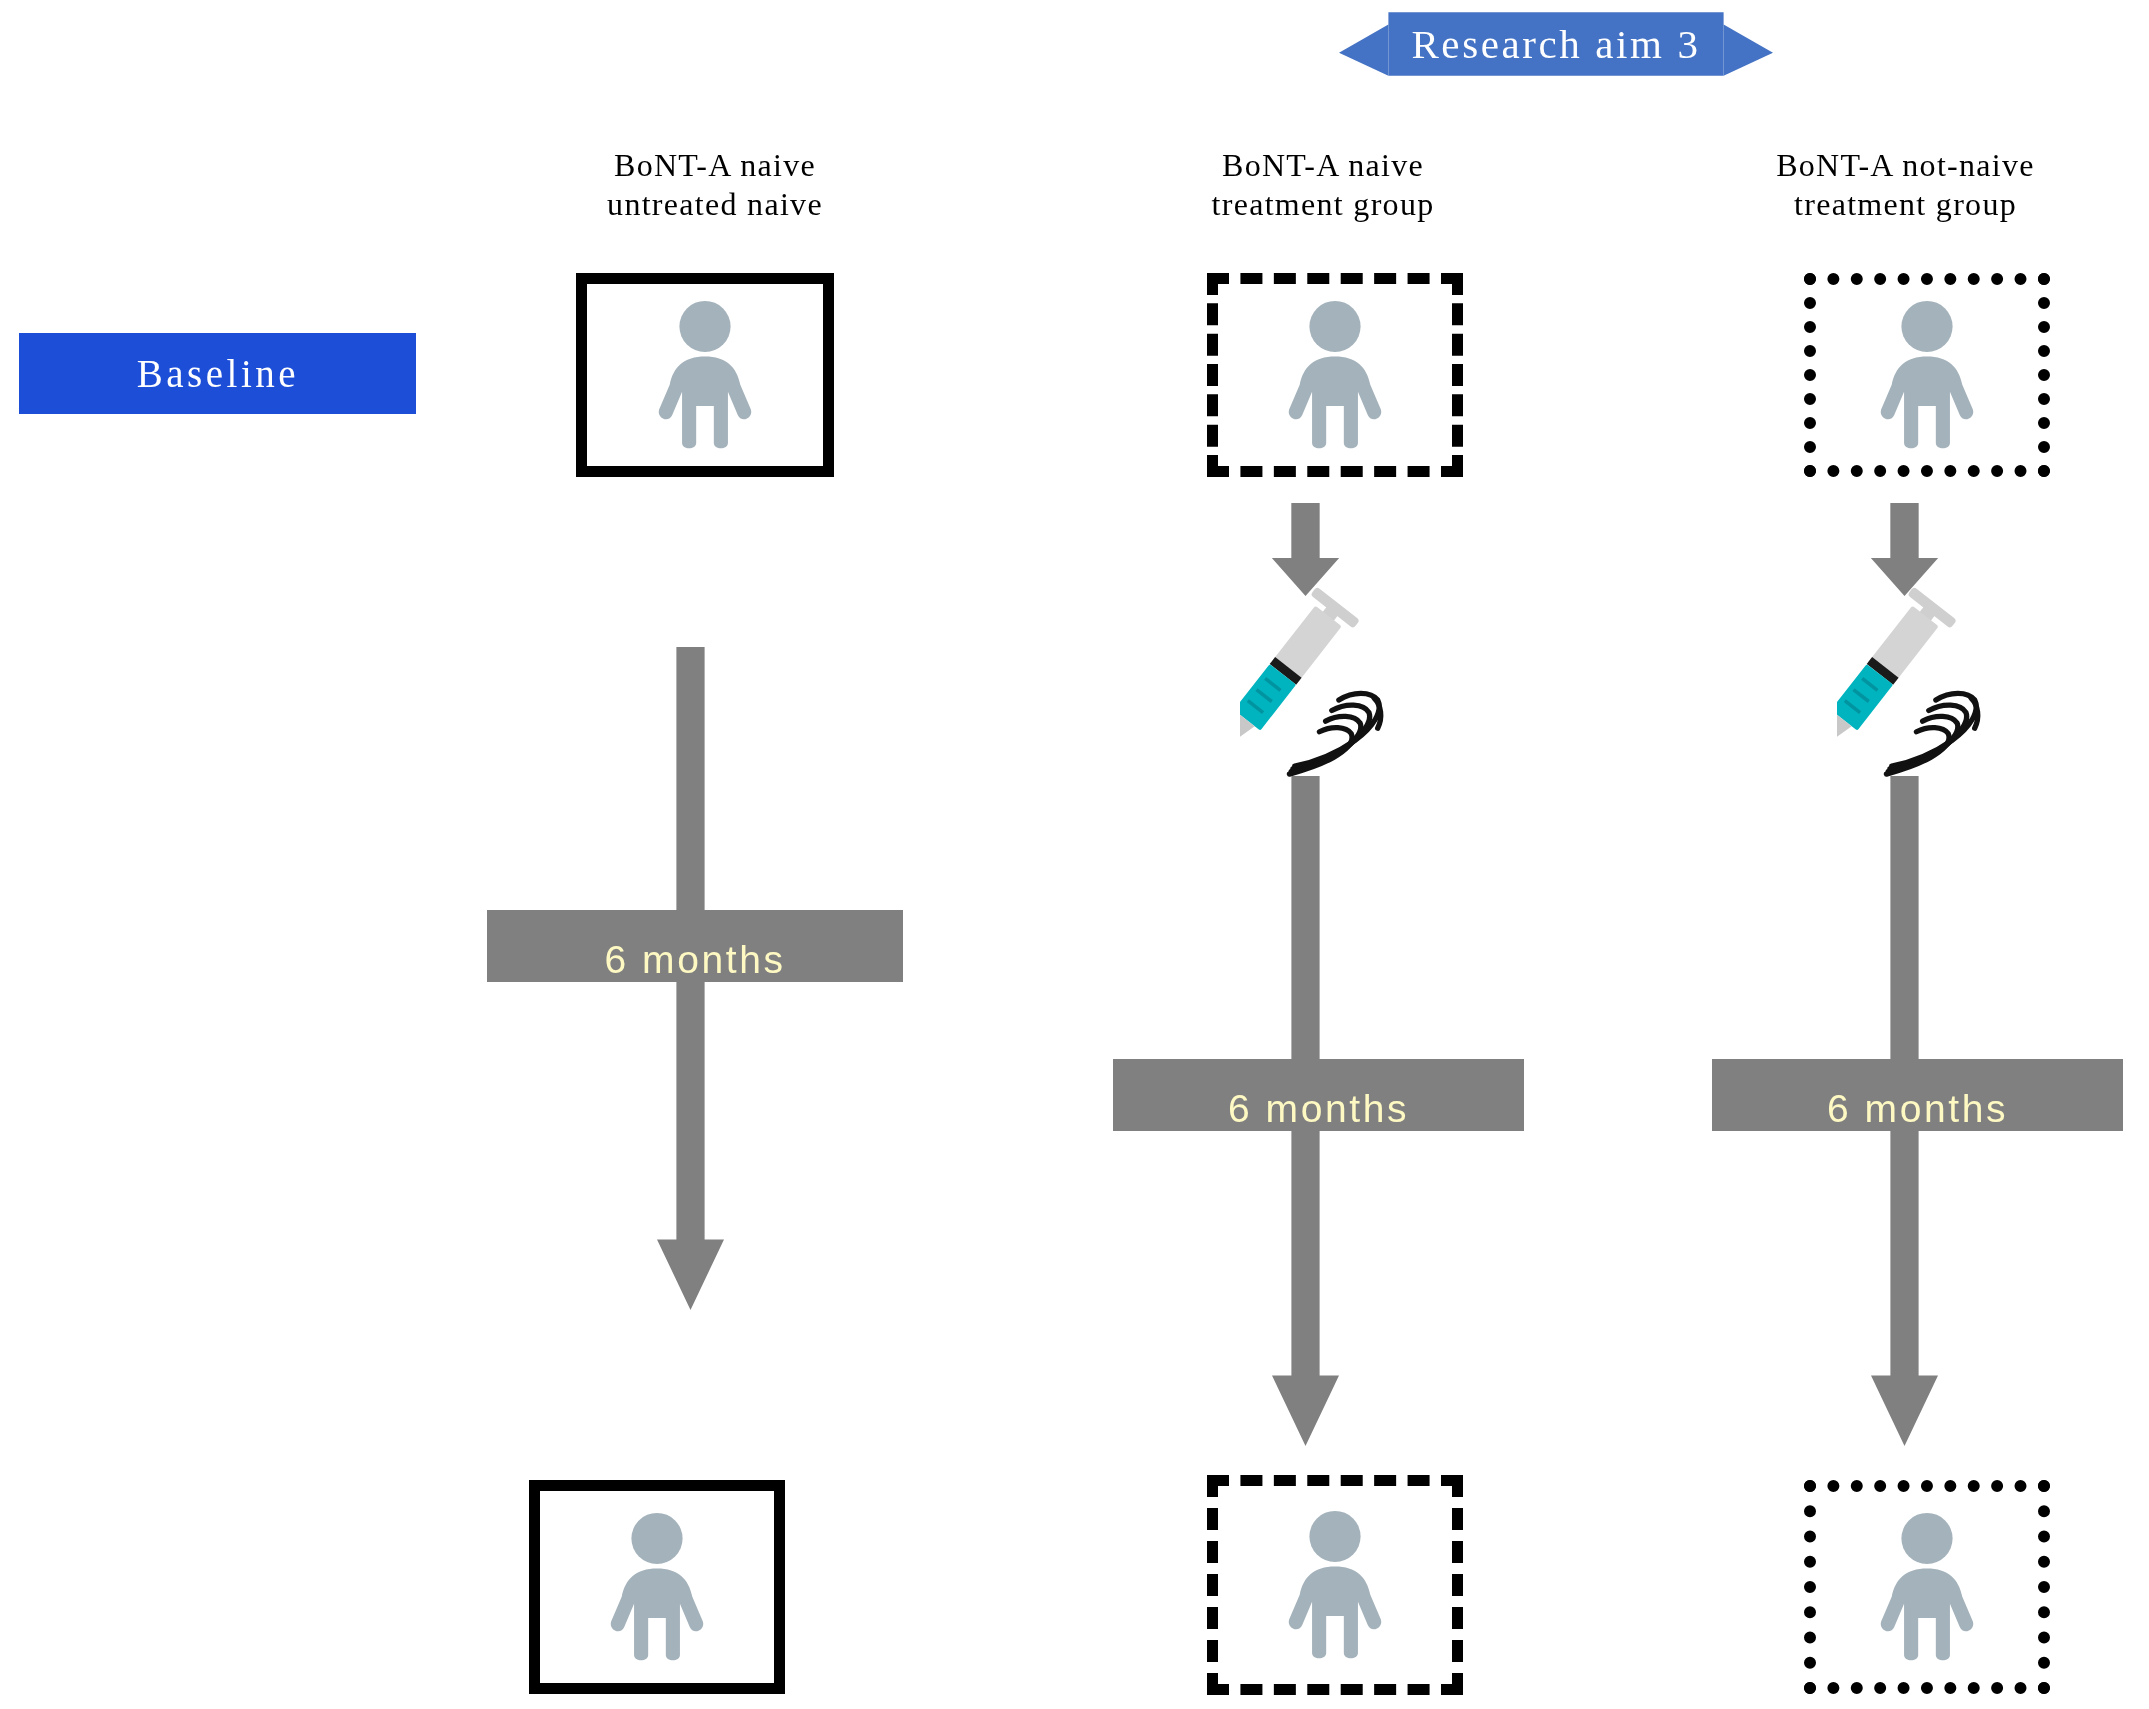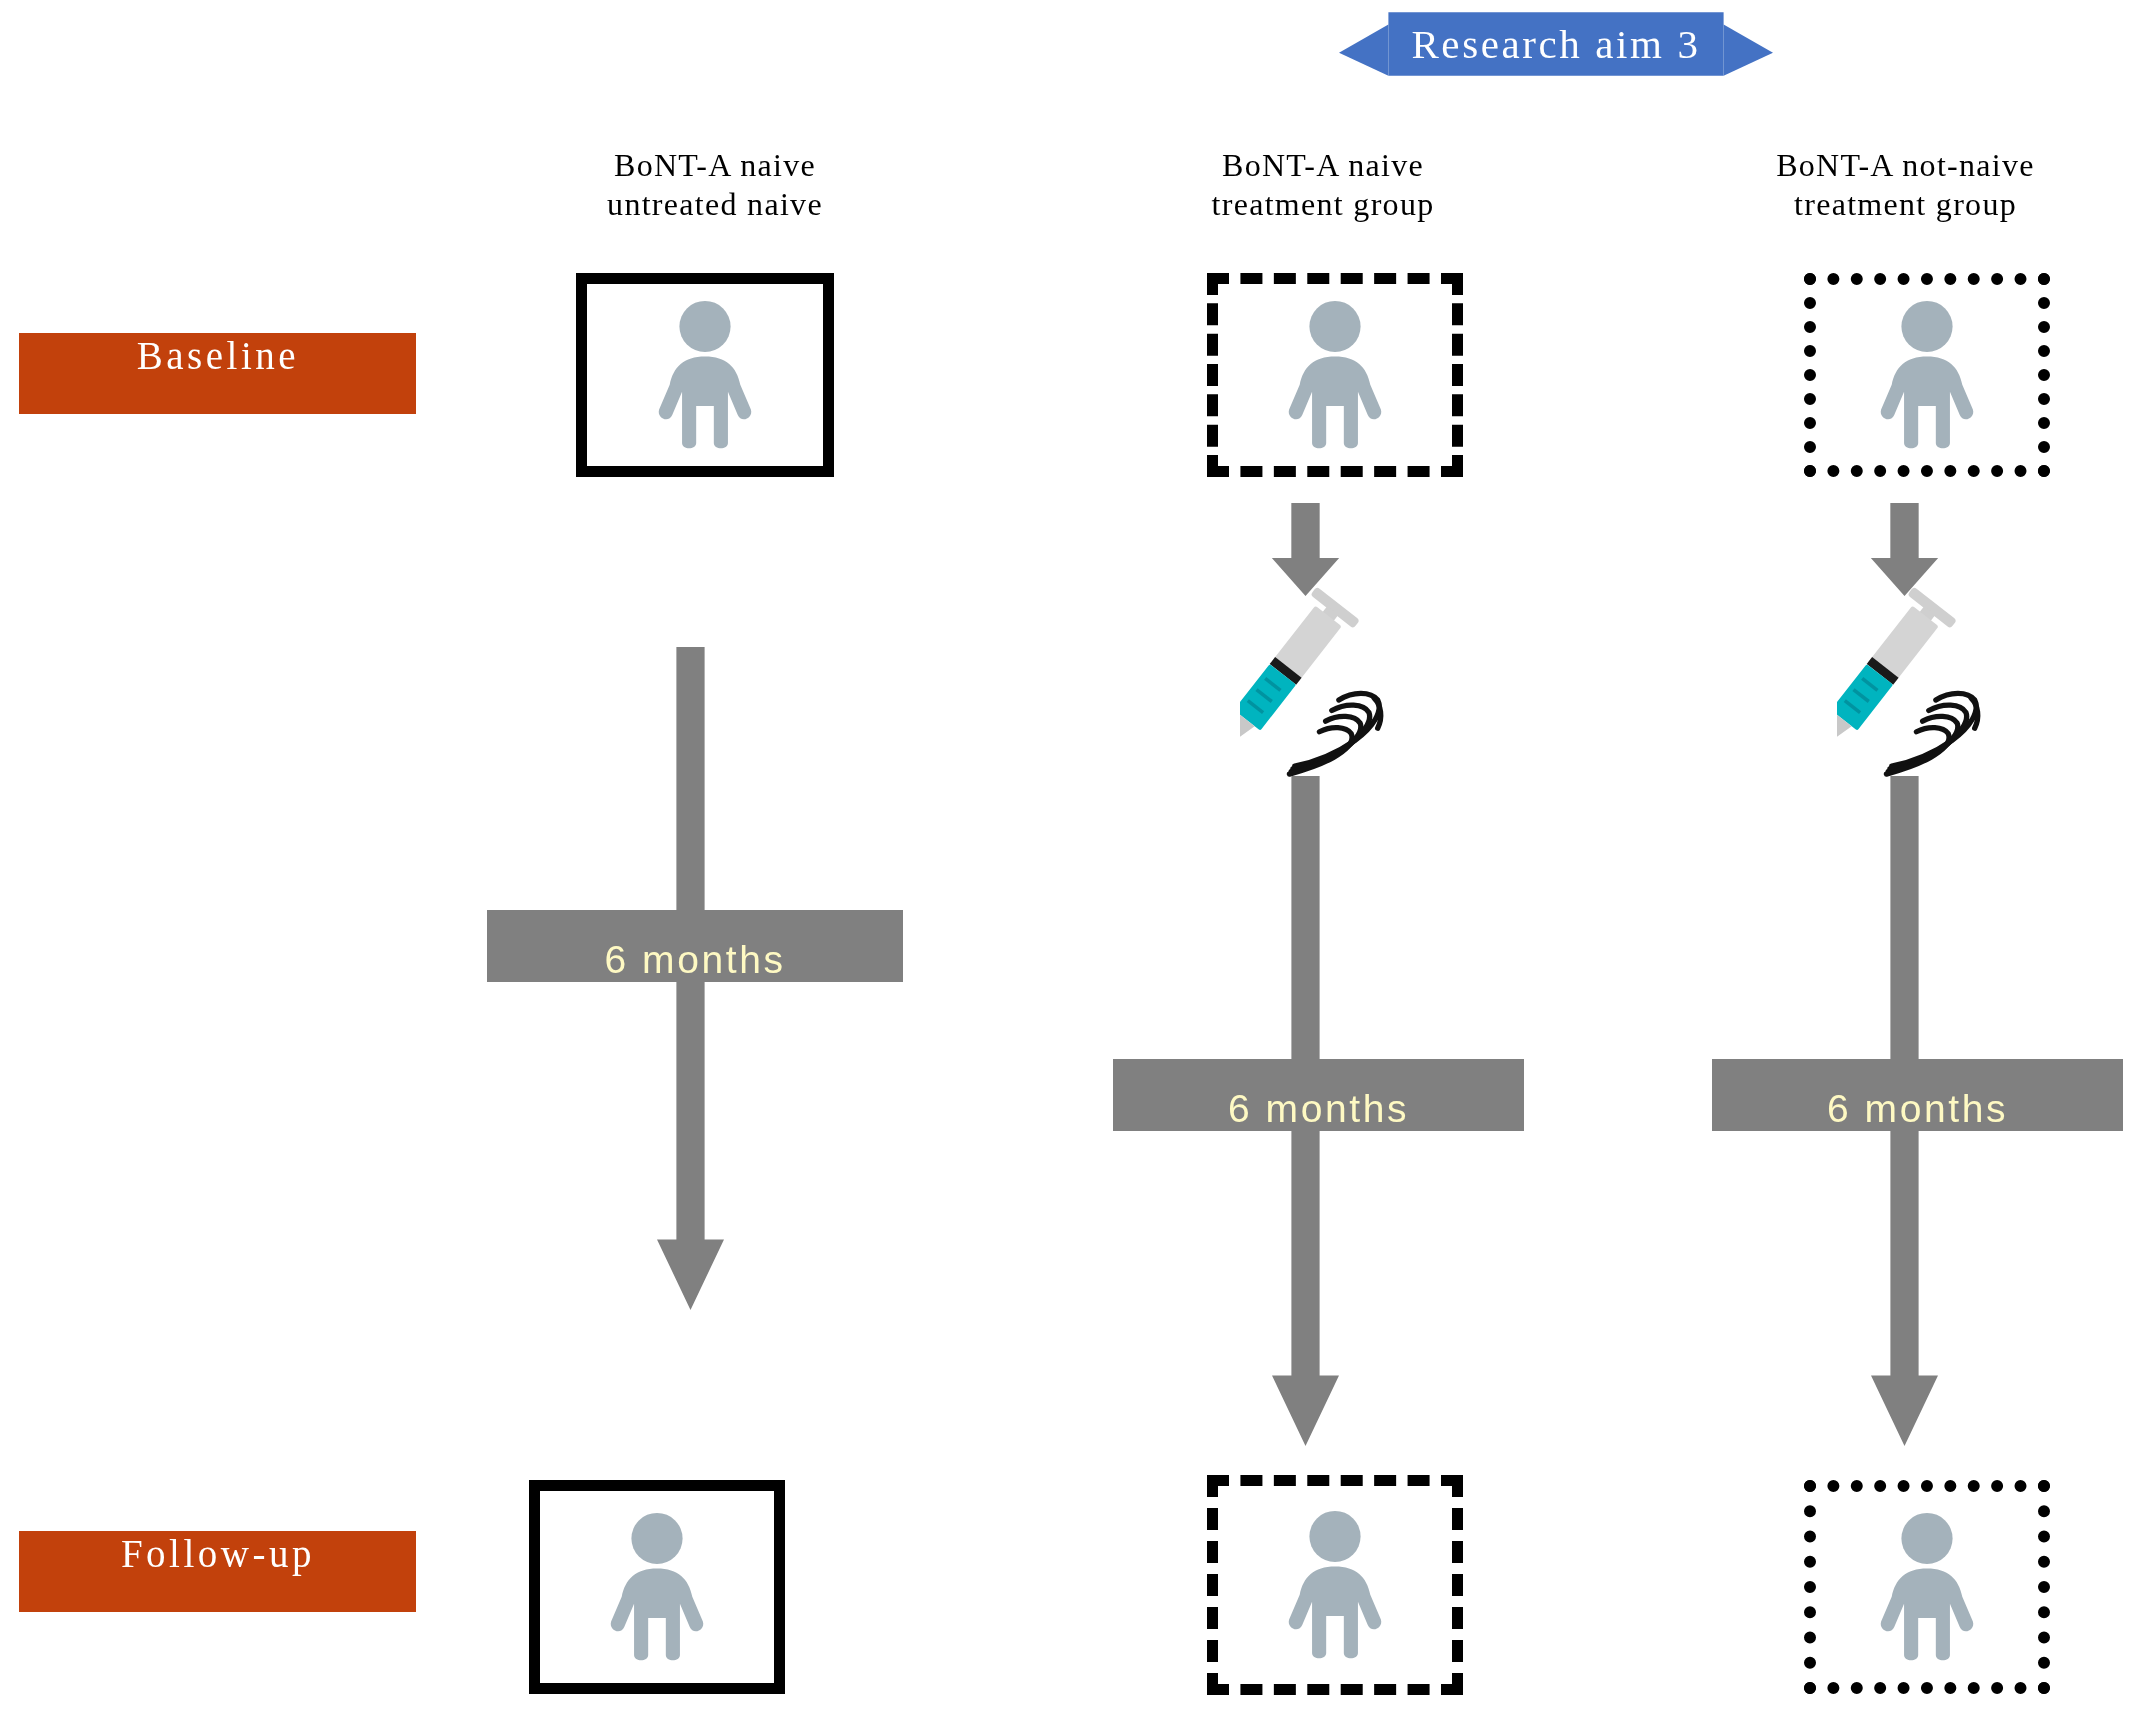--- a/index.html
+++ b/index.html
@@ -46,23 +46,24 @@
     font-size: 32px;
     line-height: 1.22;
     letter-spacing: 1.3px;
     white-space: nowrap;
     font-family: "Liberation Serif", "DejaVu Serif", serif;
   }
 
   
   .row-label {
     position: absolute;
-    background: #c2410c;
+    background: #1d4ed8;
     color: #ffffff;
     display: flex;
+    align-items: center;
     justify-content: center;
     font-size: 39px;
     letter-spacing: 3.5px;
     font-family: "Liberation Serif", "DejaVu Serif", serif;
   }
 
   
   .person-box {
     position: absolute;
     background: #ffffff;
@@ -126,23 +127,20 @@
 
   <div class="col-header" style="left:1676px; top:146px; width:459px;">
     <div>BoNT-A not-naive</div>
     <div>treatment group</div>
   </div>
 
   <div class="row-label" style="left:19.4px; top:333px; width:397px; height:81px;">
     <span>Baseline</span>
   </div>
 
-  <div class="row-label" style="left:19.4px; top:1531px; width:397px; height:81px;">
-    <span>Follow-up</span>
-  </div>
 
   <div class="person-box border-solid" style="left:576px; top:273px; width:258px; height:204px;">
     <svg class="person-icon" width="106" height="150" viewBox="0 0 120 170">
       <circle cx="60" cy="30" r="29" fill="#a4b2bb"></circle>
       <path d="M60 64
                C 36 64, 24 76, 20 96
                L 8 124 C 5 134, 19 140, 23 130
                L 34 104 L 34 162 C 34 170, 50 170, 50 162
                L 50 120 L 70 120 L 70 162 C 70 170, 86 170, 86 162
                L 86 104 L 97 130 C 101 140, 115 134, 112 124

